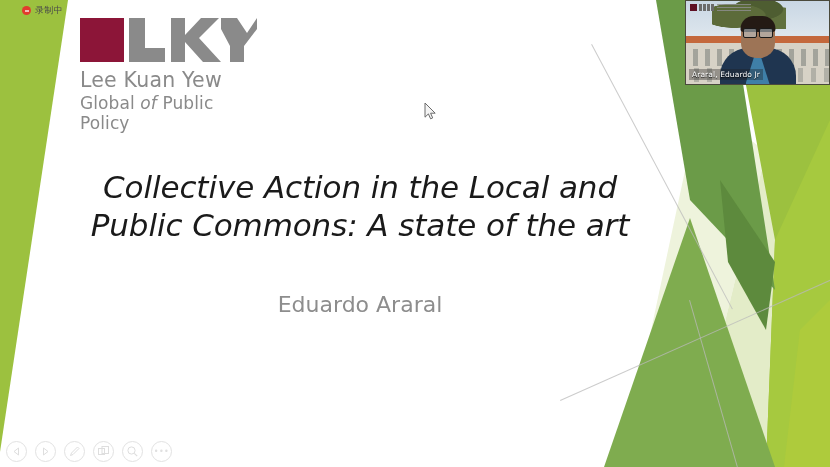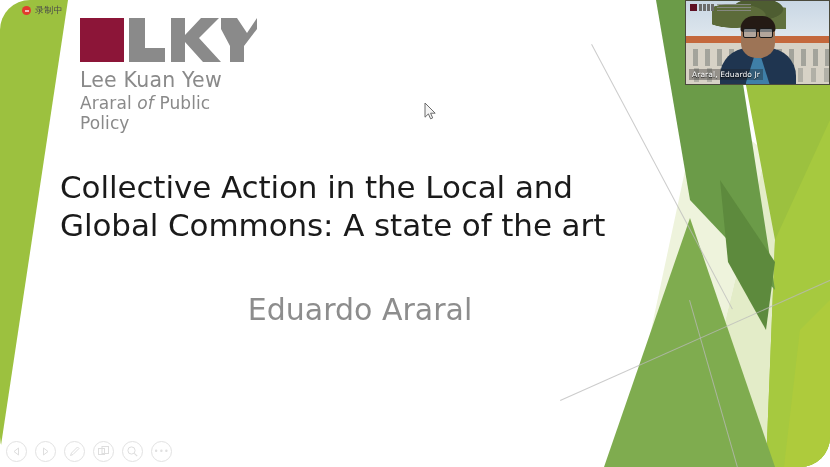--- a/index.html
+++ b/index.html
@@ -15,21 +15,20 @@
     background: #ffffff;
     font-family: "DejaVu Sans", "Liberation Sans", sans-serif;
   }
 
   
   #slide {
     position: absolute;
     inset: 0;
     background: #ffffff;
     overflow: hidden;
-    border-radius: 30px;
   }
 
   
   .wedge-left {
     position: absolute;
     left: 0; top: 0;
     width: 80px; height: 467px;
     background: #9cc13f;
     clip-path: polygon(0 0, 68px 0, 0 452px, 0 0);
   }
@@ -82,36 +81,37 @@
     margin-top: 1px;
     font-weight: 400;
   }
   .logo-line2 .of { font-style: italic; font-size: 17px; }
 
   
   .title-block {
     position: absolute;
     left: 60px; top: 168px;
     width: 600px;
-    text-align: left;
+    text-align: center;
+    font-style: italic;
   }
   .title-line {
     font-size: 31px;
     line-height: 38px;
     color: #1a1a1a;
     font-weight: 400;
     letter-spacing: -0.1px;
     white-space: nowrap;
   }
   .subtitle {
     position: absolute;
     left: 60px; top: 292px;
     width: 600px;
     text-align: center;
-    font-size: 30px;
+    font-size: 22px;
     color: #8d8d8d;
     font-weight: 400;
   }
 
   
   .rec-badge {
     position: absolute;
     left: 6px; top: 4px;
     display: flex;
     align-items: center;
@@ -313,27 +313,27 @@
             <g fill="#8a8a8a">
               <path d="M0 0 h16 v30 h20 v14 H0 Z"></path>
               <path d="M42 0 h14 v17 L72 0 h18 L70 20 l22 24 H74 L56 24 v20 H42 Z"></path>
               <path d="M92 0 h16 l10 15 L128 0 h0 v11 l-13 17 v16 h-14 V28 L92 11 Z"></path>
             </g>
           </svg>
         </div>
       </div>
       <div class="logo-line1">Lee Kuan Yew</div>
       <div class="logo-line2">
-        <span>Araral </span><span class="of">of</span><span> Public Policy</span>
+        <span>Global </span><span class="of">of</span><span> Public Policy</span>
       </div>
     </div>
 
     <div class="title-block">
       <div class="title-line">Collective Action in the Local and</div>
-      <div class="title-line">Global Commons: A state of the art</div>
+      <div class="title-line">Public Commons: A state of the art</div>
     </div>
 
     <div class="subtitle">Eduardo Araral</div>
   </div>
 
   <div class="rec-badge">
     <div class="rec-dot"></div>
     <div class="rec-text">录制中</div>
   </div>
 

